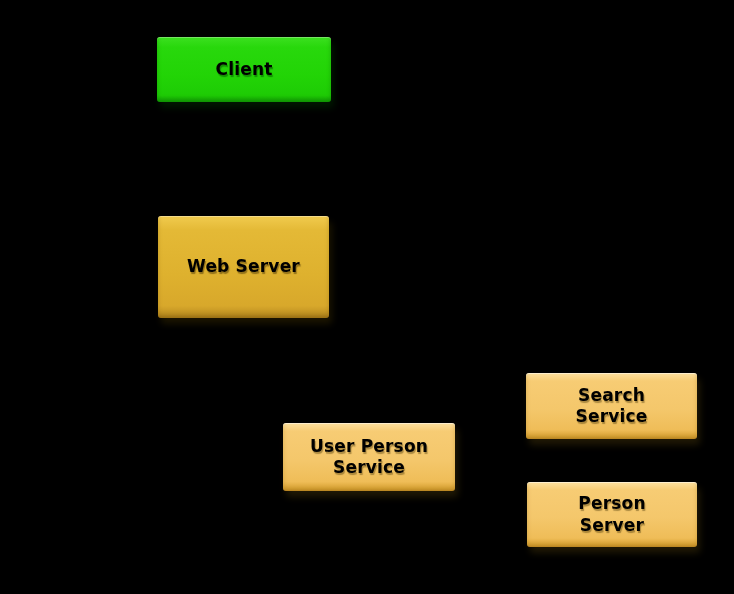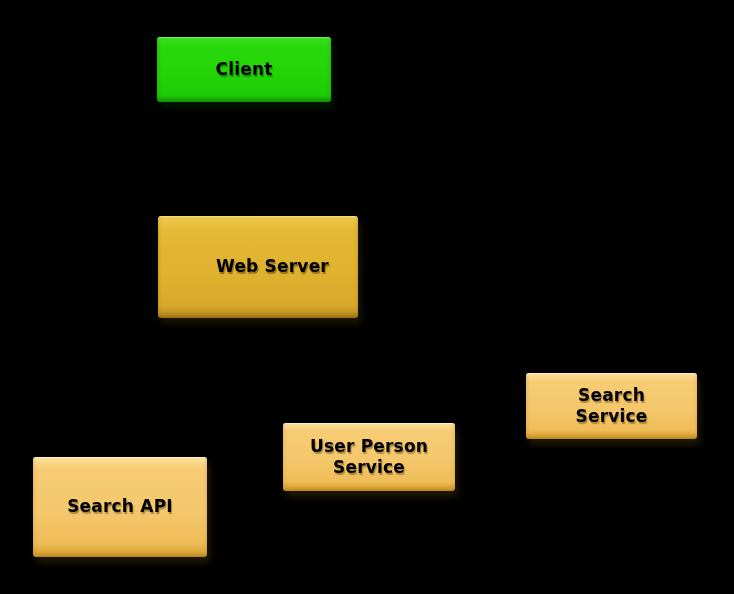--- a/index.html
+++ b/index.html
@@ -37,21 +37,20 @@
                 inset 0 1px 0 rgba(255, 255, 255, 0.5),
                 inset 0 -3px 4px rgba(140, 95, 10, 0.30);
   }
   .gold-dark {
     background: linear-gradient(180deg,
       #f1cb4e 0%, #e4b936 14%, #deb12e 58%, #d8a82b 88%, #bd9022 97%, #a87e1d 100%);
     box-shadow: 3px 6px 7px rgba(50, 38, 0, 0.55),
                 inset 0 1px 0 rgba(255, 255, 255, 0.35),
                 inset 0 -3px 4px rgba(120, 80, 0, 0.35);
     text-shadow: 1px 1.5px 1px rgba(70, 50, 5, 0.5);
-    padding-left: 29px;
   }
   .green {
     background: linear-gradient(180deg,
       #3ce020 0%, #28d80c 16%, #22d406 60%, #1ecb05 90%, #17b004 100%);
     box-shadow: 3px 6px 7px rgba(0, 45, 0, 0.5),
                 inset 0 1px 0 rgba(255, 255, 255, 0.3),
                 inset 0 -3px 4px rgba(0, 90, 0, 0.35);
     text-shadow: 1px 1.5px 1px rgba(0, 60, 0, 0.45);
   }
   .lbl { display: block; }
@@ -69,28 +68,29 @@
 <div class="stage">
 
   <div class="node green" id="n-client">
     <span class="lbl">Client</span>
   </div>
 
   <div class="node gold-dark" id="n-web-server">
     <span class="lbl">Web Server</span>
   </div>
 
-  <div class="node gold-light" id="n-search-api">
-    <span class="lbl">Search API</span>
-  </div>
 
   <div class="node gold-light" id="n-user-graph">
     <span class="lbl">User Person</span>
     <span class="lbl">Service</span>
   </div>
 
   <div class="node gold-light" id="n-lookup">
     <span class="lbl">Search</span>
     <span class="lbl">Service</span>
   </div>
 
+  <div class="node gold-light" id="n-person">
+    <span class="lbl">Person</span>
+    <span class="lbl">Server</span>
+  </div>
 
 </div>
 
 </body></html>

